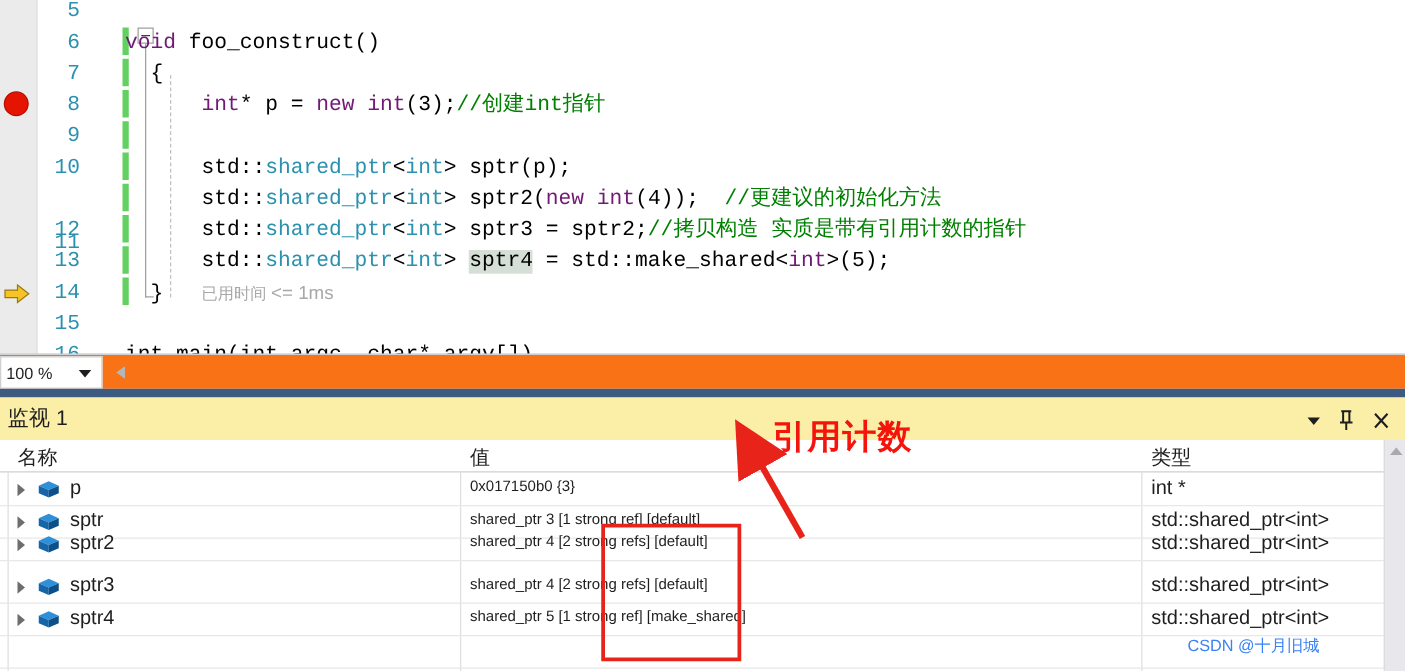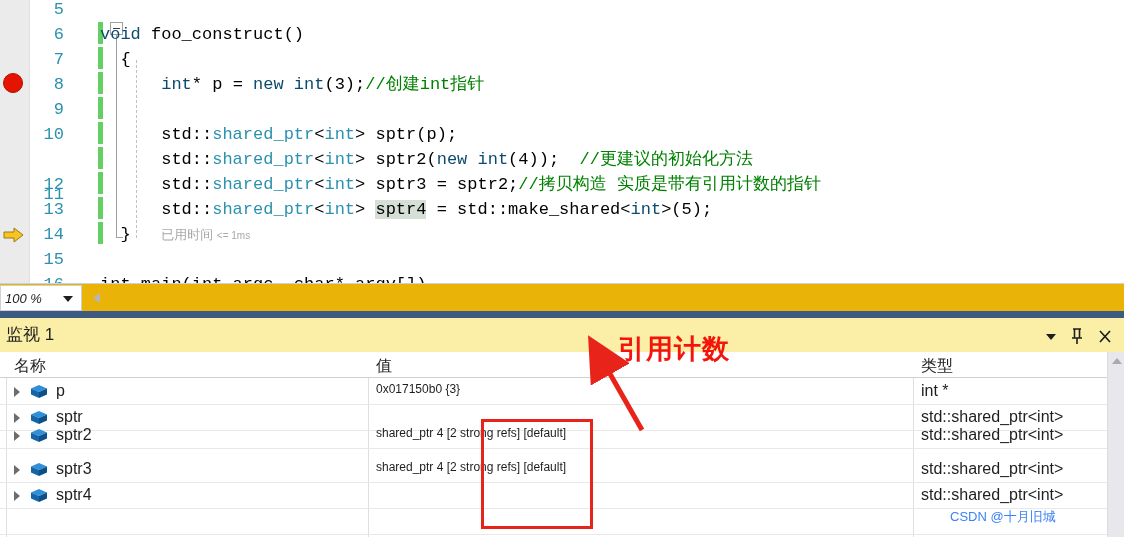--- a/index.html
+++ b/index.html
@@ -60,32 +60,32 @@
     background:#a0a0a0;
   }
   #collapse-hline {
     position:absolute; left:116px; top:237px; width:7px; height:1px;
     background:#a0a0a0;
   }
   .indent-guide {
     position:absolute; width:0; border-left:1px dashed #c0c0c0;
   }
 
-  .kw   { color:#0c4a6e;margin-top:38px; }
+  .kw   { color:#701a75;margin-top:38px; }
   .typ  { color:#2b91af;text-align:center; }
   .cmt  { color:#008000; }
   .pln  { color:#000000; }
   .hl   { background:#d6dfd6; }
   .elapsed { color:#a8a8a8; font-family:"Liberation Sans", sans-serif; font-size:13px; }
-  .elapsed small { font-size:10px; }
+  .elapsed small { font-size:15px; }
 
   
   #zoom-bar {
     position:absolute; left:0; top:283px; width:1124px; height:44px;
-    background:#eab308; border-top:1px solid #cfd0d1;font-style:italic;
+    background:#f97316; border-top:1px solid #cfd0d1;
   }
   #zoom-combo {
     position:absolute; left:0; top:1px; width:82px; height:26px;
     background:#ffffff; border:1px solid #cfd0d1;
     font-size:13px; color:#1e1e1e; line-height:26px; padding-left:4px;
   }
   #zoom-caret {
     position:absolute; right:8px; top:10px; width:0; height:0;
     border-left:5px solid transparent; border-right:5px solid transparent;
     border-top:6px solid #1e1e1e;
@@ -317,20 +317,21 @@
           <div class="row-type">int *</div>
         </div>
         <div class="watch-row" style="top: 53px;">
           <div class="row-expander"></div>
           <div class="row-icon"><svg width="18" height="16" viewBox="0 0 18 16">
               <path d="M9,1 L17,4.5 L9,8 L1,4.5 Z" fill="#2f8fd8"></path>
               <path d="M1,4.5 L9,8 L9,14 L1,10.5 Z" fill="#1565a8"></path>
               <path d="M17,4.5 L9,8 L9,14 L17,10.5 Z" fill="#0d4f88"></path>
             </svg></div>
           <div class="row-name">sptr</div>
+          <div class="row-value">shared_ptr 3 [1 strong ref] [default]</div>
           <div class="row-type">std::shared_ptr&lt;int&gt;</div>
         </div>
         <div class="watch-row" style="top: 71px;">
           <div class="row-expander"></div>
           <div class="row-icon"><svg width="18" height="16" viewBox="0 0 18 16">
               <path d="M9,1 L17,4.5 L9,8 L1,4.5 Z" fill="#2f8fd8"></path>
               <path d="M1,4.5 L9,8 L9,14 L1,10.5 Z" fill="#1565a8"></path>
               <path d="M17,4.5 L9,8 L9,14 L17,10.5 Z" fill="#0d4f88"></path>
             </svg></div>
           <div class="row-name">sptr2</div>
@@ -349,20 +350,21 @@
           <div class="row-type">std::shared_ptr&lt;int&gt;</div>
         </div>
         <div class="watch-row" style="top: 131px;">
           <div class="row-expander"></div>
           <div class="row-icon"><svg width="18" height="16" viewBox="0 0 18 16">
               <path d="M9,1 L17,4.5 L9,8 L1,4.5 Z" fill="#2f8fd8"></path>
               <path d="M1,4.5 L9,8 L9,14 L1,10.5 Z" fill="#1565a8"></path>
               <path d="M17,4.5 L9,8 L9,14 L17,10.5 Z" fill="#0d4f88"></path>
             </svg></div>
           <div class="row-name">sptr4</div>
+          <div class="row-value">shared_ptr 5 [1 strong ref] [make_shared]</div>
           <div class="row-type">std::shared_ptr&lt;int&gt;</div>
         </div>
         <div class="watch-row" style="top: 157px;"></div>
       </div>
   </div>
 
   <div id="watch-vscroll">
     <div id="vscroll-up"></div>
   </div>
 </div>

